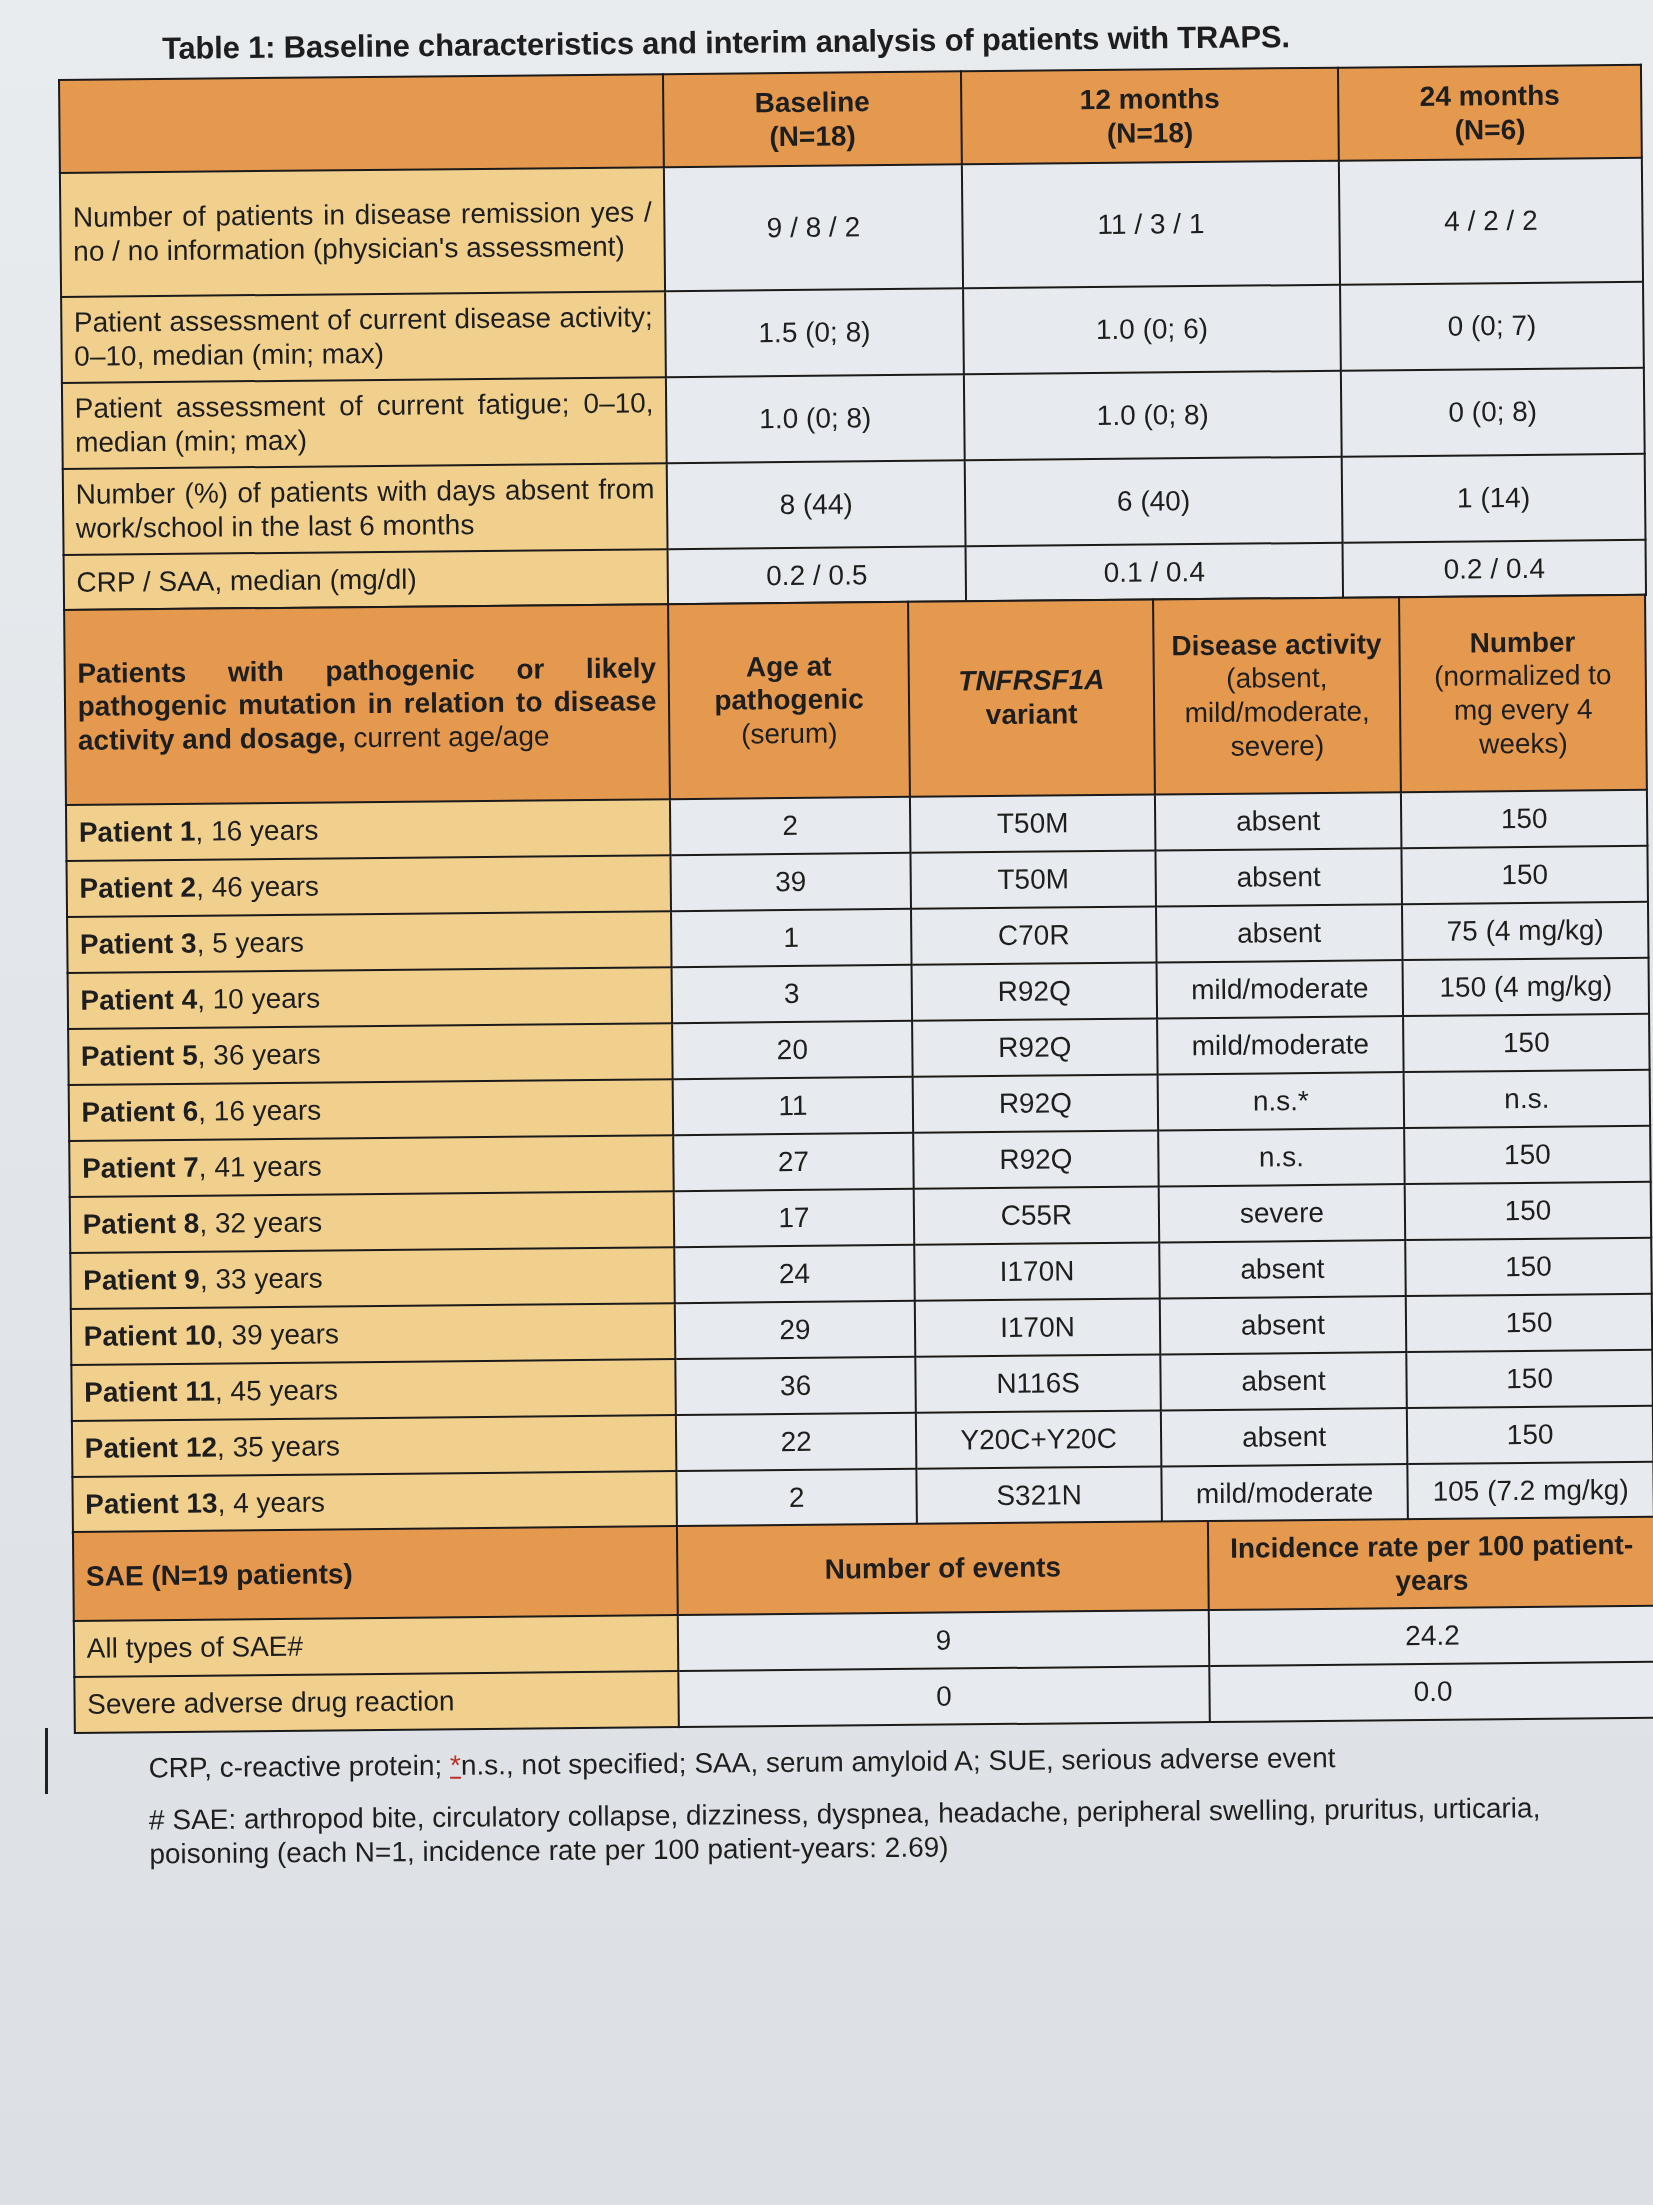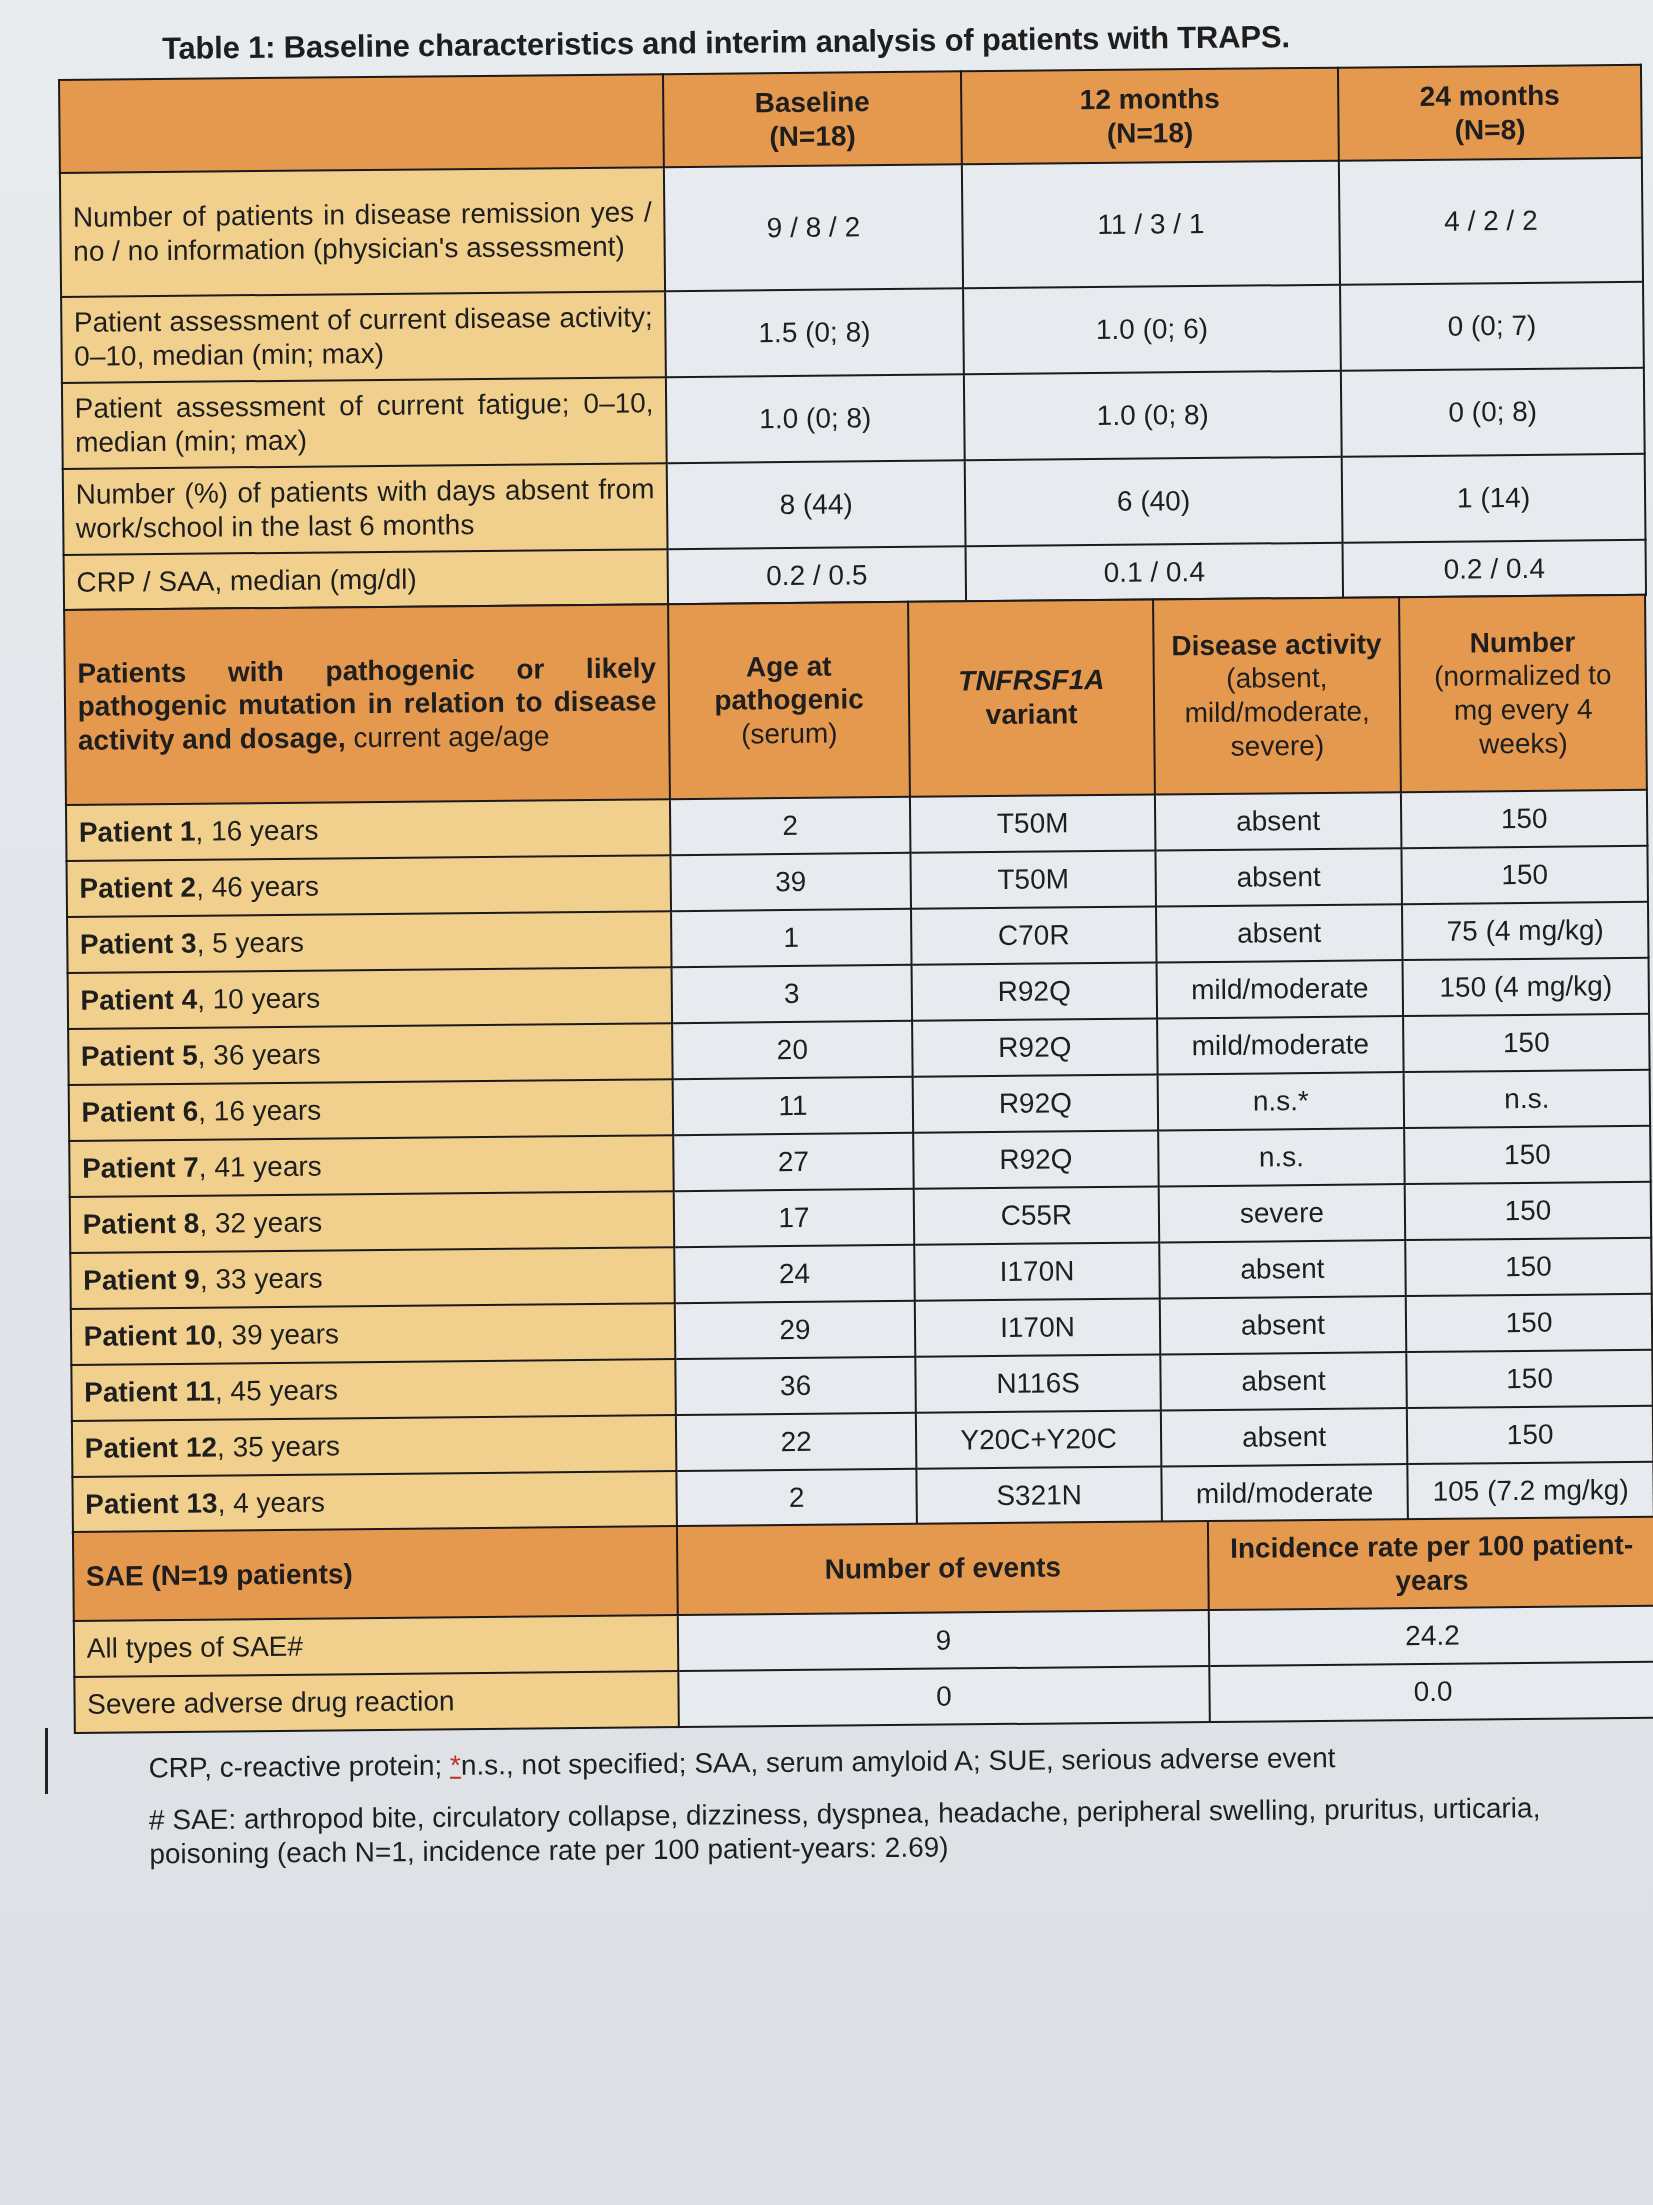--- a/index.html
+++ b/index.html
@@ -52,21 +52,21 @@
         <col style="width:604px">
         <col style="width:298px">
         <col style="width:377px">
         <col style="width:303px">
       </colgroup>
     <tbody>
         <tr style="height:93px">
       <td class="hdr"></td>
       <td class="hdr"><span>Baseline</span><br><span>(N=18)</span></td>
       <td class="hdr"><span>12 months</span><br><span>(N=18)</span></td>
-      <td class="hdr"><span>24 months</span><br><span>(N=8)</span></td>
+      <td class="hdr"><span>24 months</span><br><span>(N=6)</span></td>
     </tr>
     <tr style="height:124px">
       <td class="lbl">Number of patients in disease remission yes / no / no information (physician's assessment)</td>
       <td class="val">9 / 8 / 2</td>
       <td class="val">11 / 3 / 1</td>
       <td class="val">4 / 2 / 2</td>
     </tr>
     <tr style="height:86px">
       <td class="lbl">Patient assessment of current disease activity; 0–10, median (min; max)</td>
       <td class="val">1.5 (0; 8)</td>

